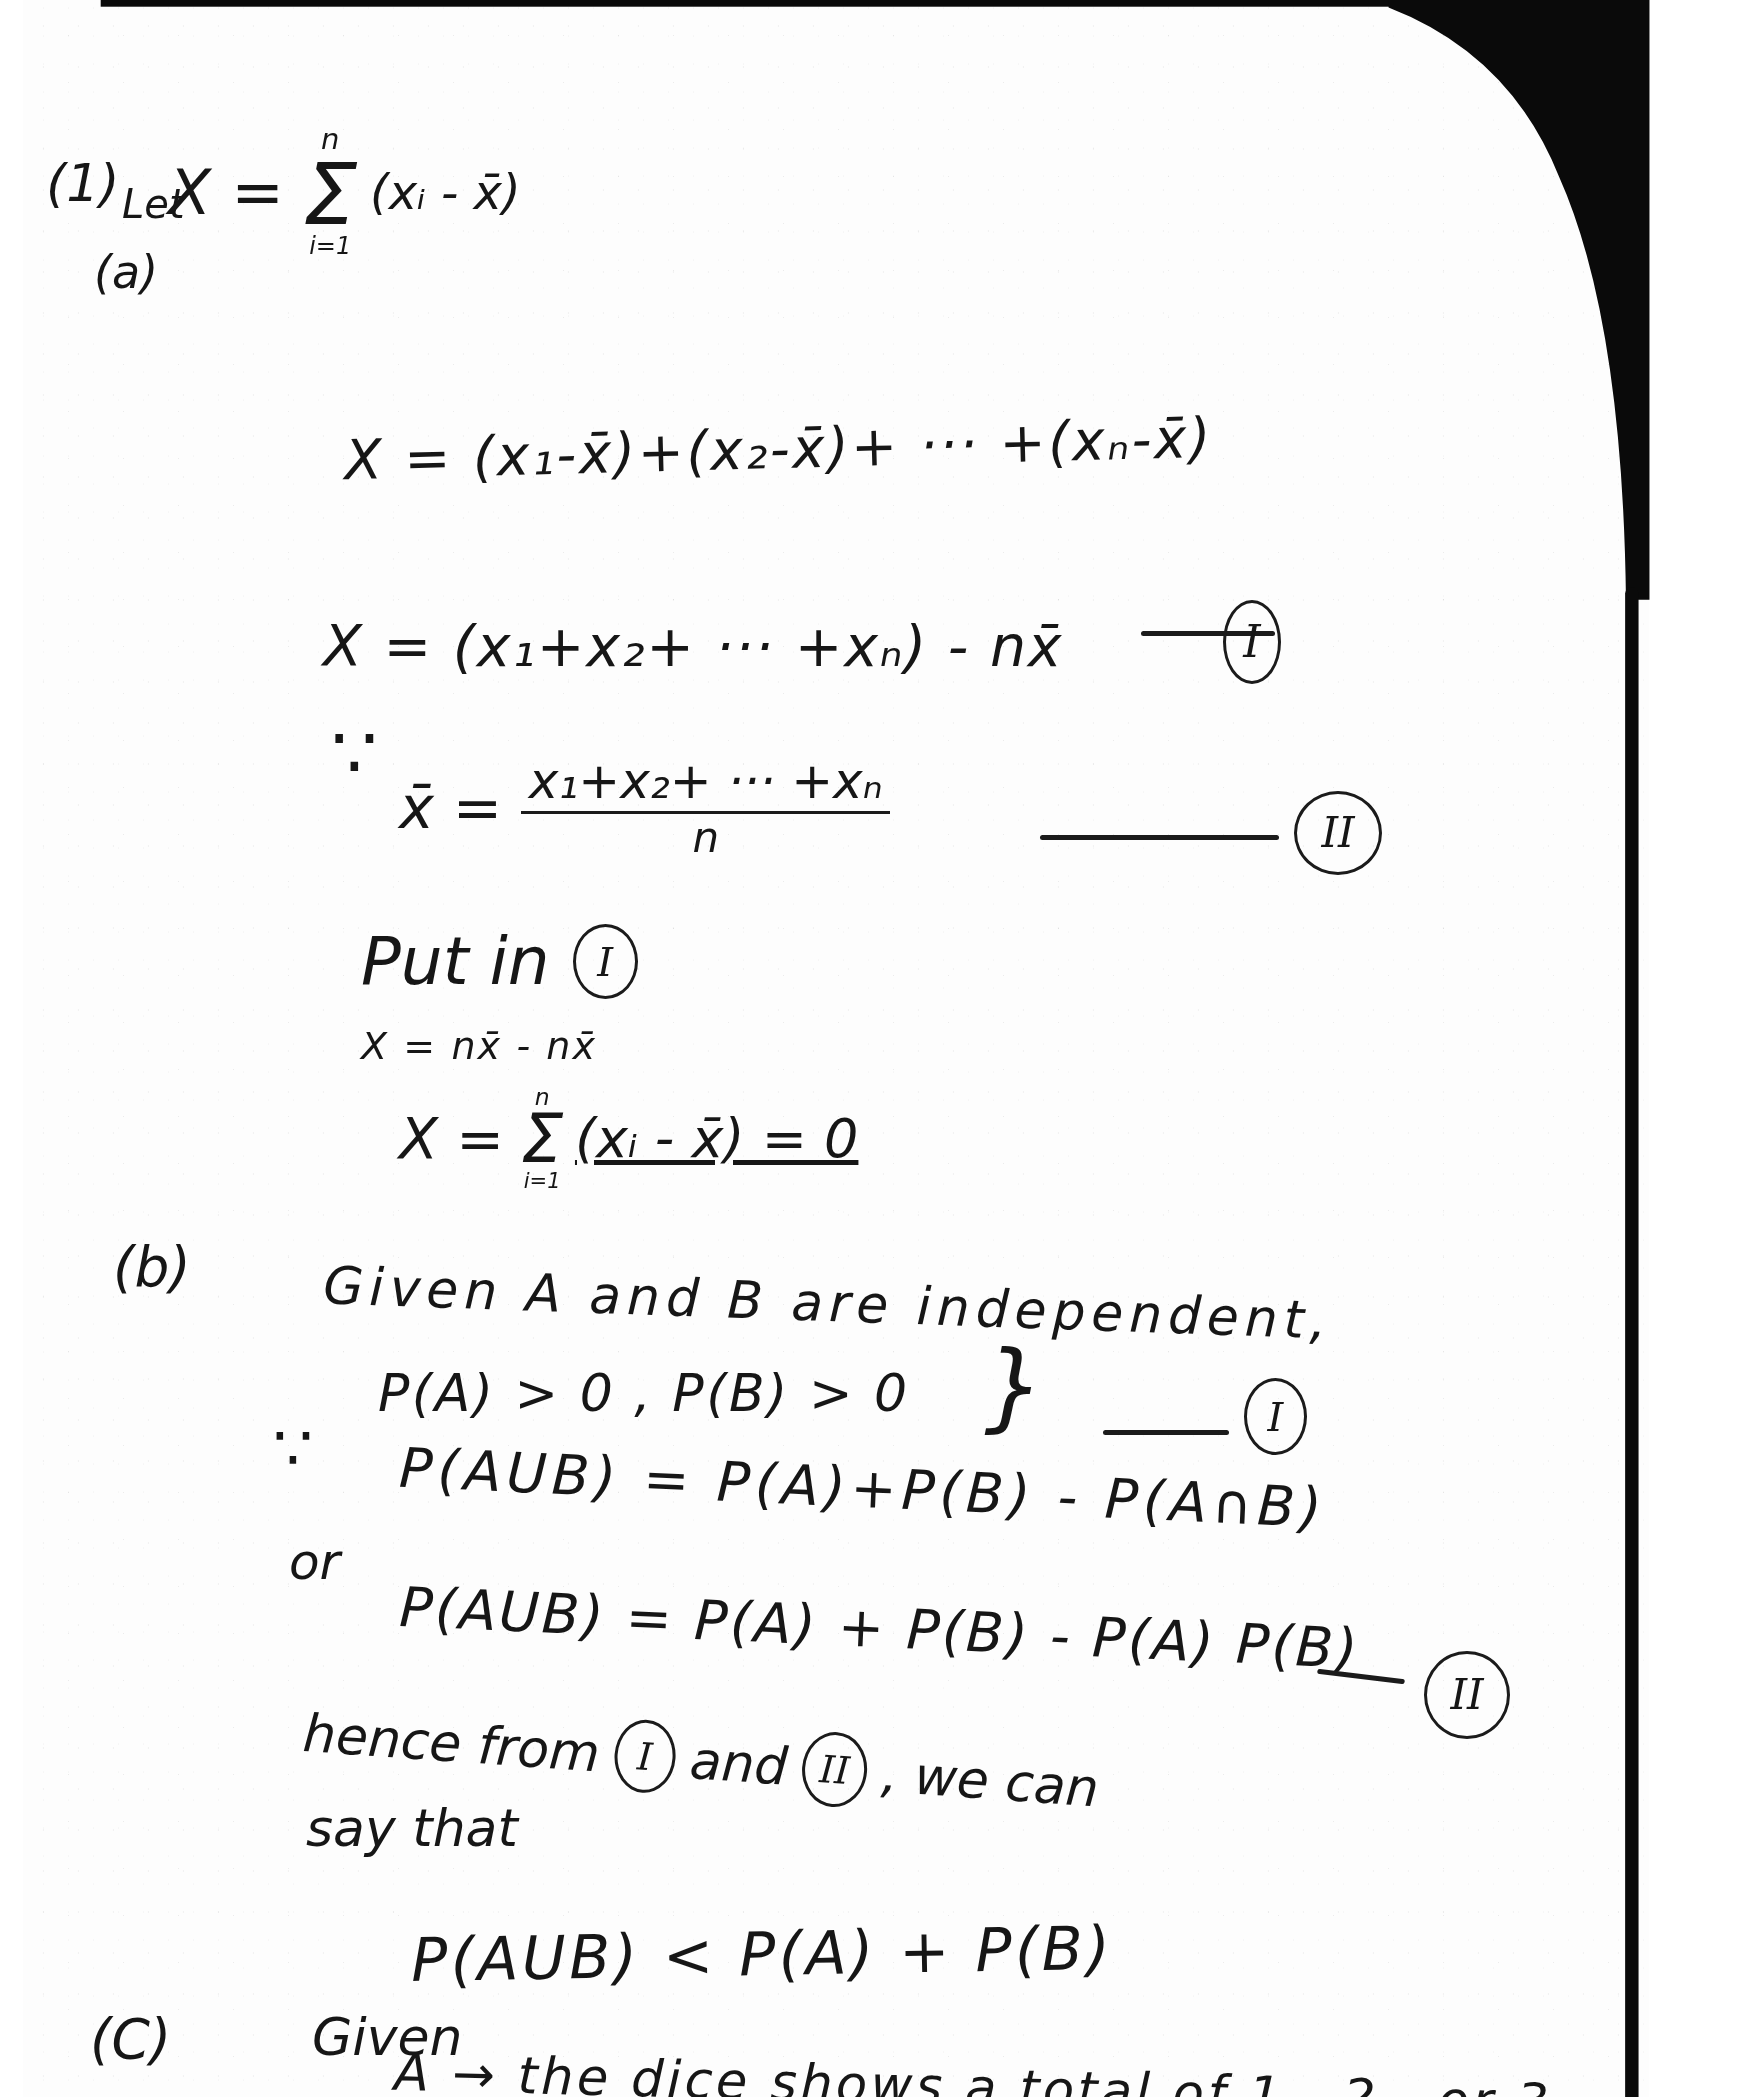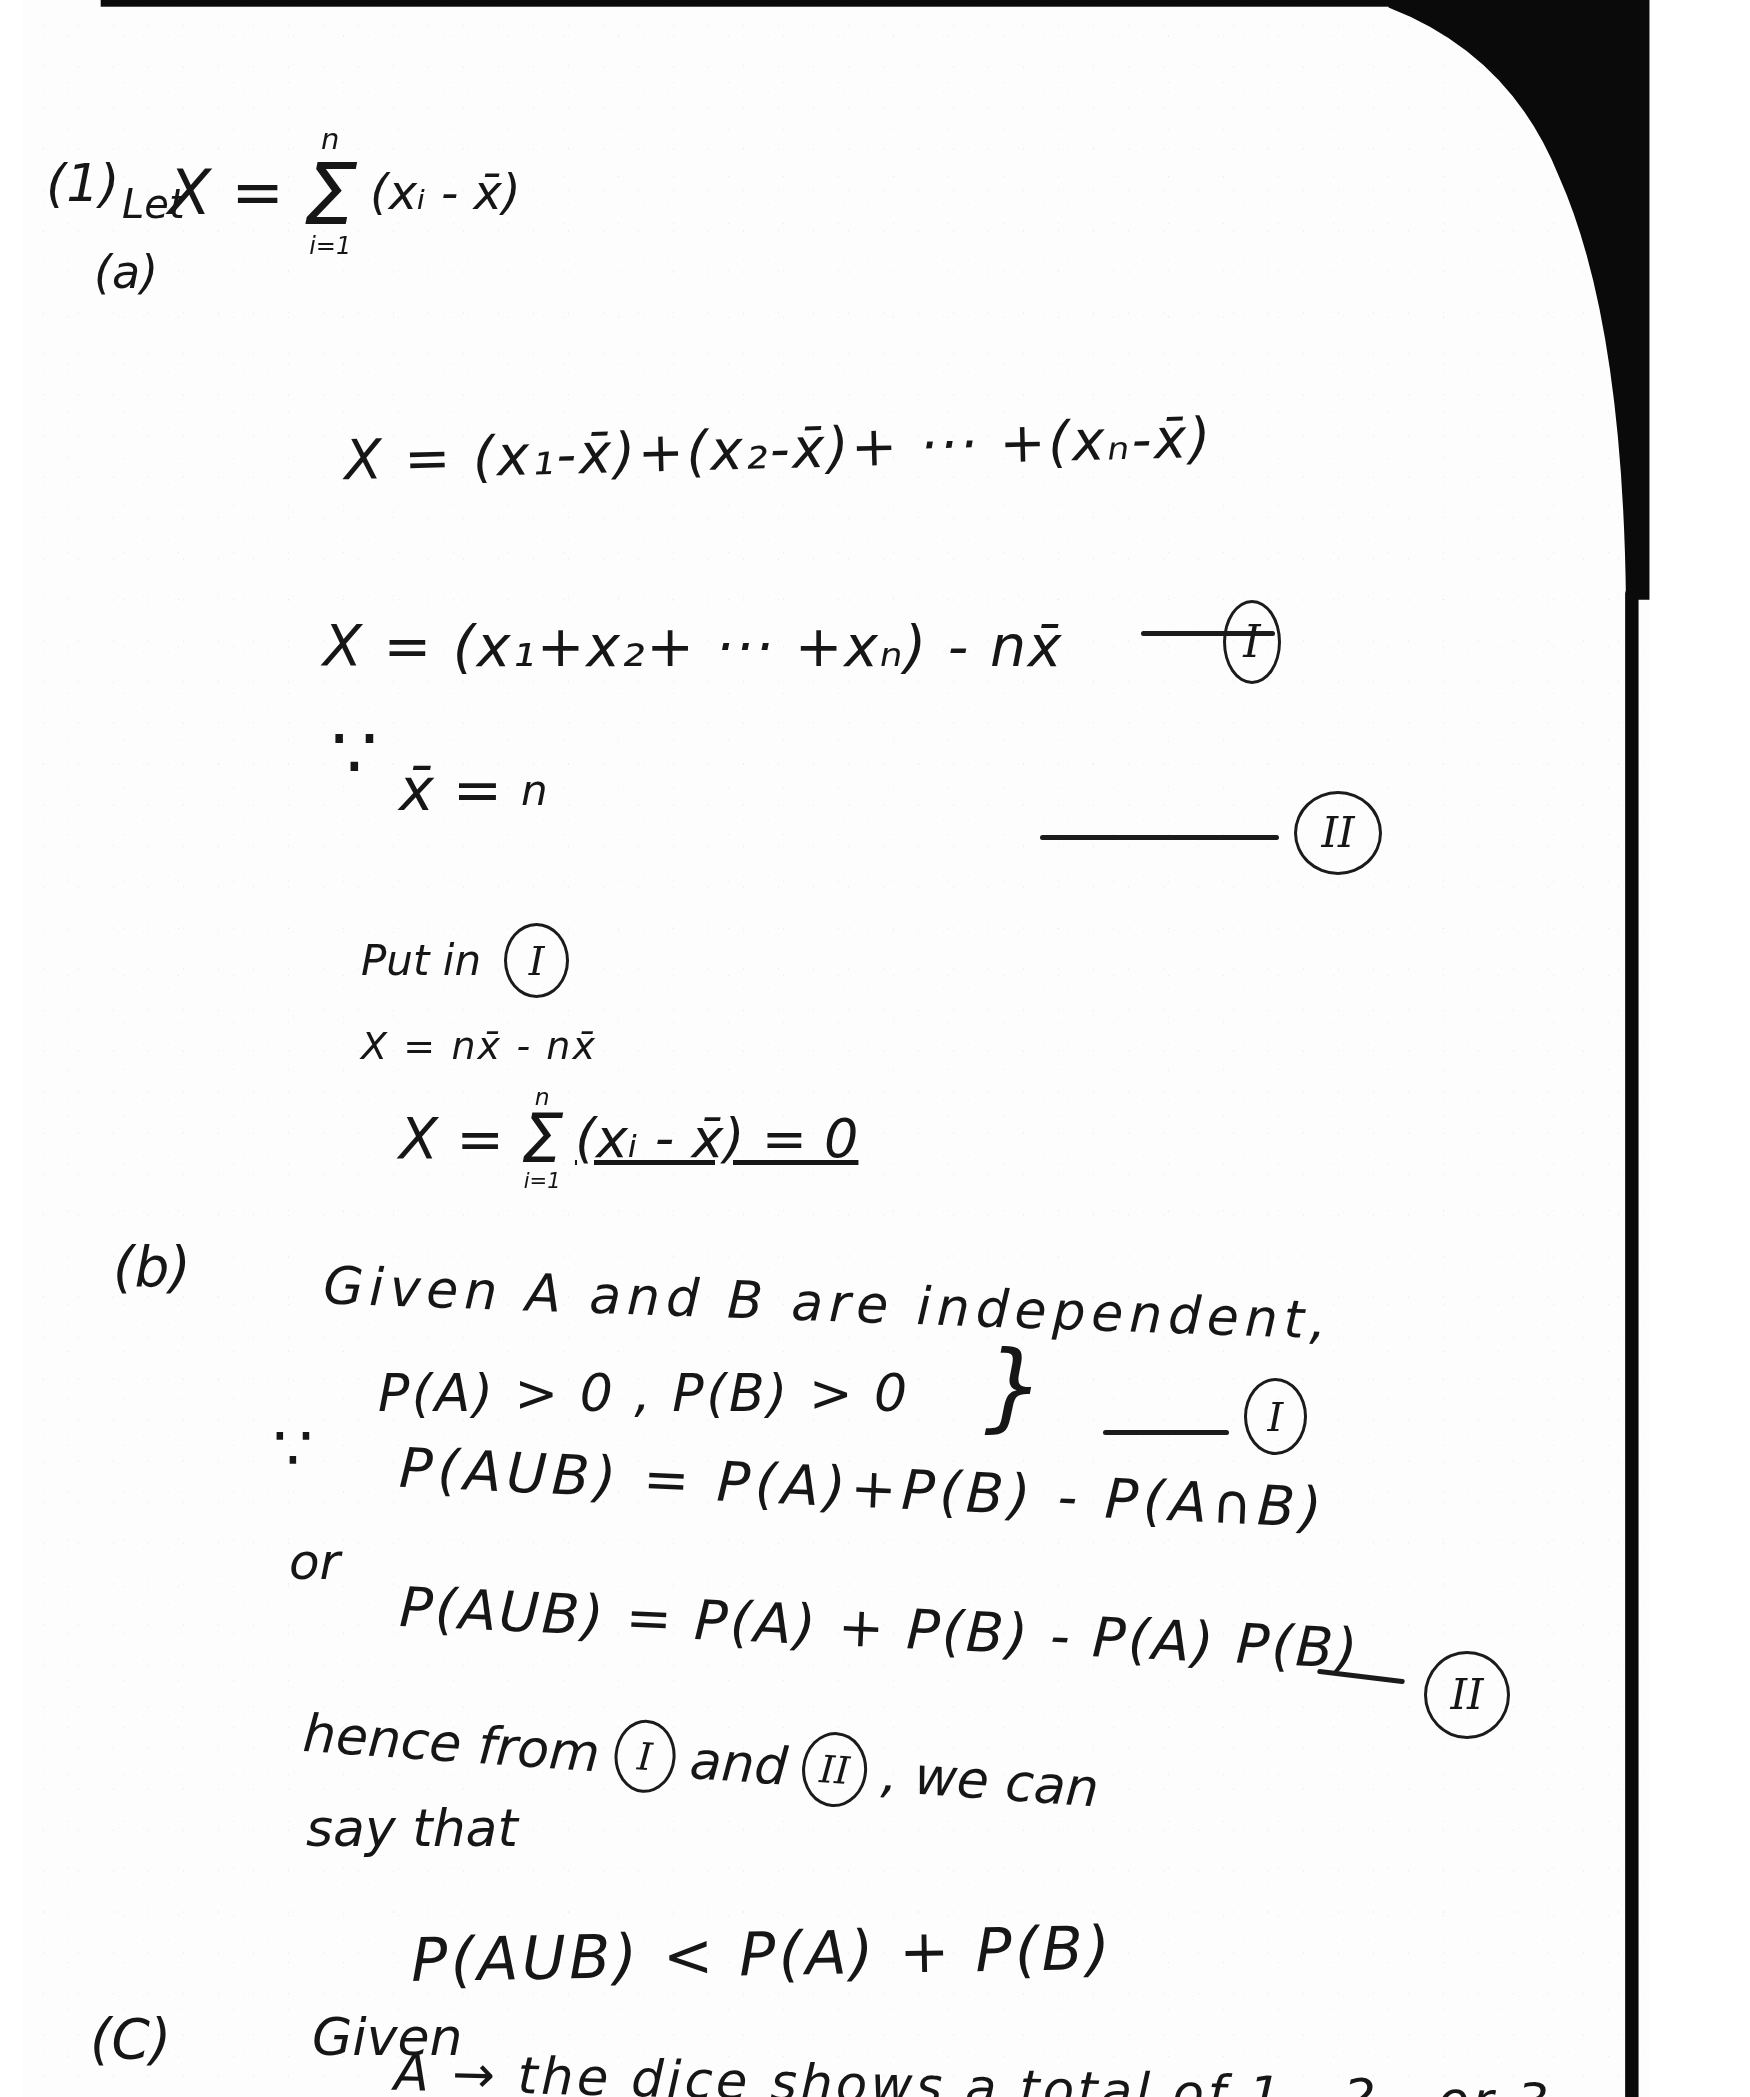--- a/index.html
+++ b/index.html
@@ -80,28 +80,29 @@
 
   <div class="hw" style="left:323px; top:571px; font-size:57px; letter-spacing:1.7px;margin-top:44px;">X = (x₁+x₂+ ··· +xₙ) - nx̄</div>
   <div class="lead" style="left:1141px; top:631px; width:134px;"></div>
   <span class="tag tag-abs" style="left:1223px; top:600px; width:52px; height:78px; font-size:44px;">I</span>
 
   <div class="hw" style="left:331px; top:713px; font-size:73px; font-style:normal;">∵</div>
 
   <div class="row" style="left:399px; top:755px;">
     <span style="font-size:59px; margin-right:19px;">x̄ =</span>
     <span class="frac">
+      <span class="num" style="font-size:50px;">x₁+x₂+ ··· +xₙ</span>
       <span class="den" style="font-size:42px;">n</span>
     </span>
   </div>
   <div class="lead" style="left:1040px; top:835px; width:239px;"></div>
   <span class="tag tag-abs" style="left:1294px; top:791px; width:82px; height:78px; font-size:42px;">II</span>
 
   <div class="row" style="left:361px; top:923px;">
-    <span style="font-size:42px;">Put in</span>
+    <span style="font-size:66px;">Put in</span>
     <span class="tag" style="width:59px; height:69px; font-size:40px; margin-left:23px;">I</span>
   </div>
 
   <div class="hw" style="left:361px; top:1026px; font-size:38px; letter-spacing:2.1px;">X = nx̄ - nx̄</div>
 
   <div class="row" style="left:399px; top:1086px;">
     <span style="font-size:57px; margin-right:17px;">X =</span>
     <span class="sig">
       <span class="g" style="font-size:23.5px;">n</span>
       <span class="g" style="font-size:67px;">Σ</span>

